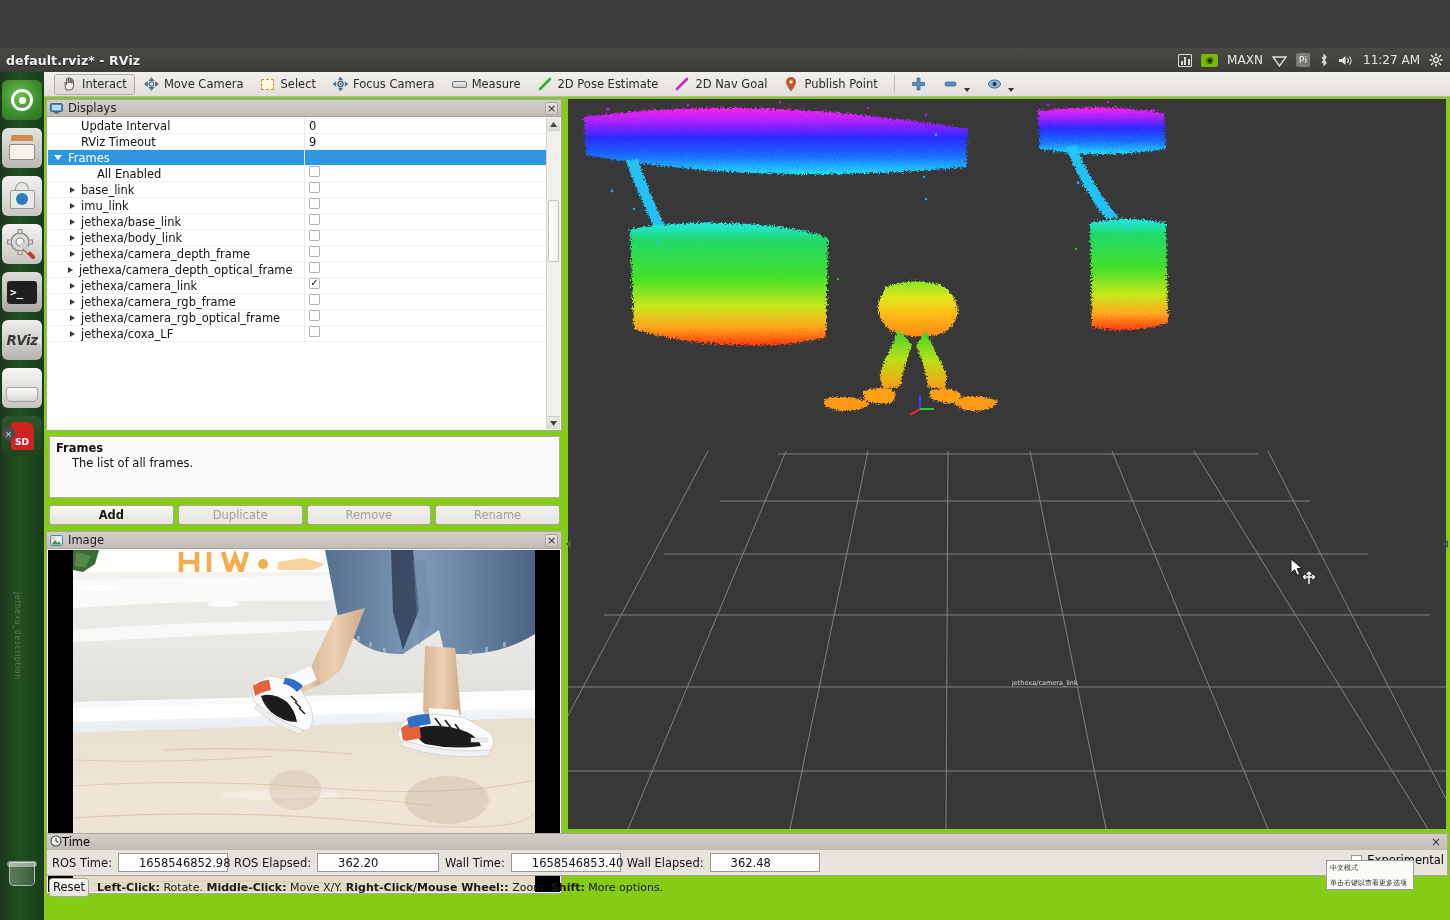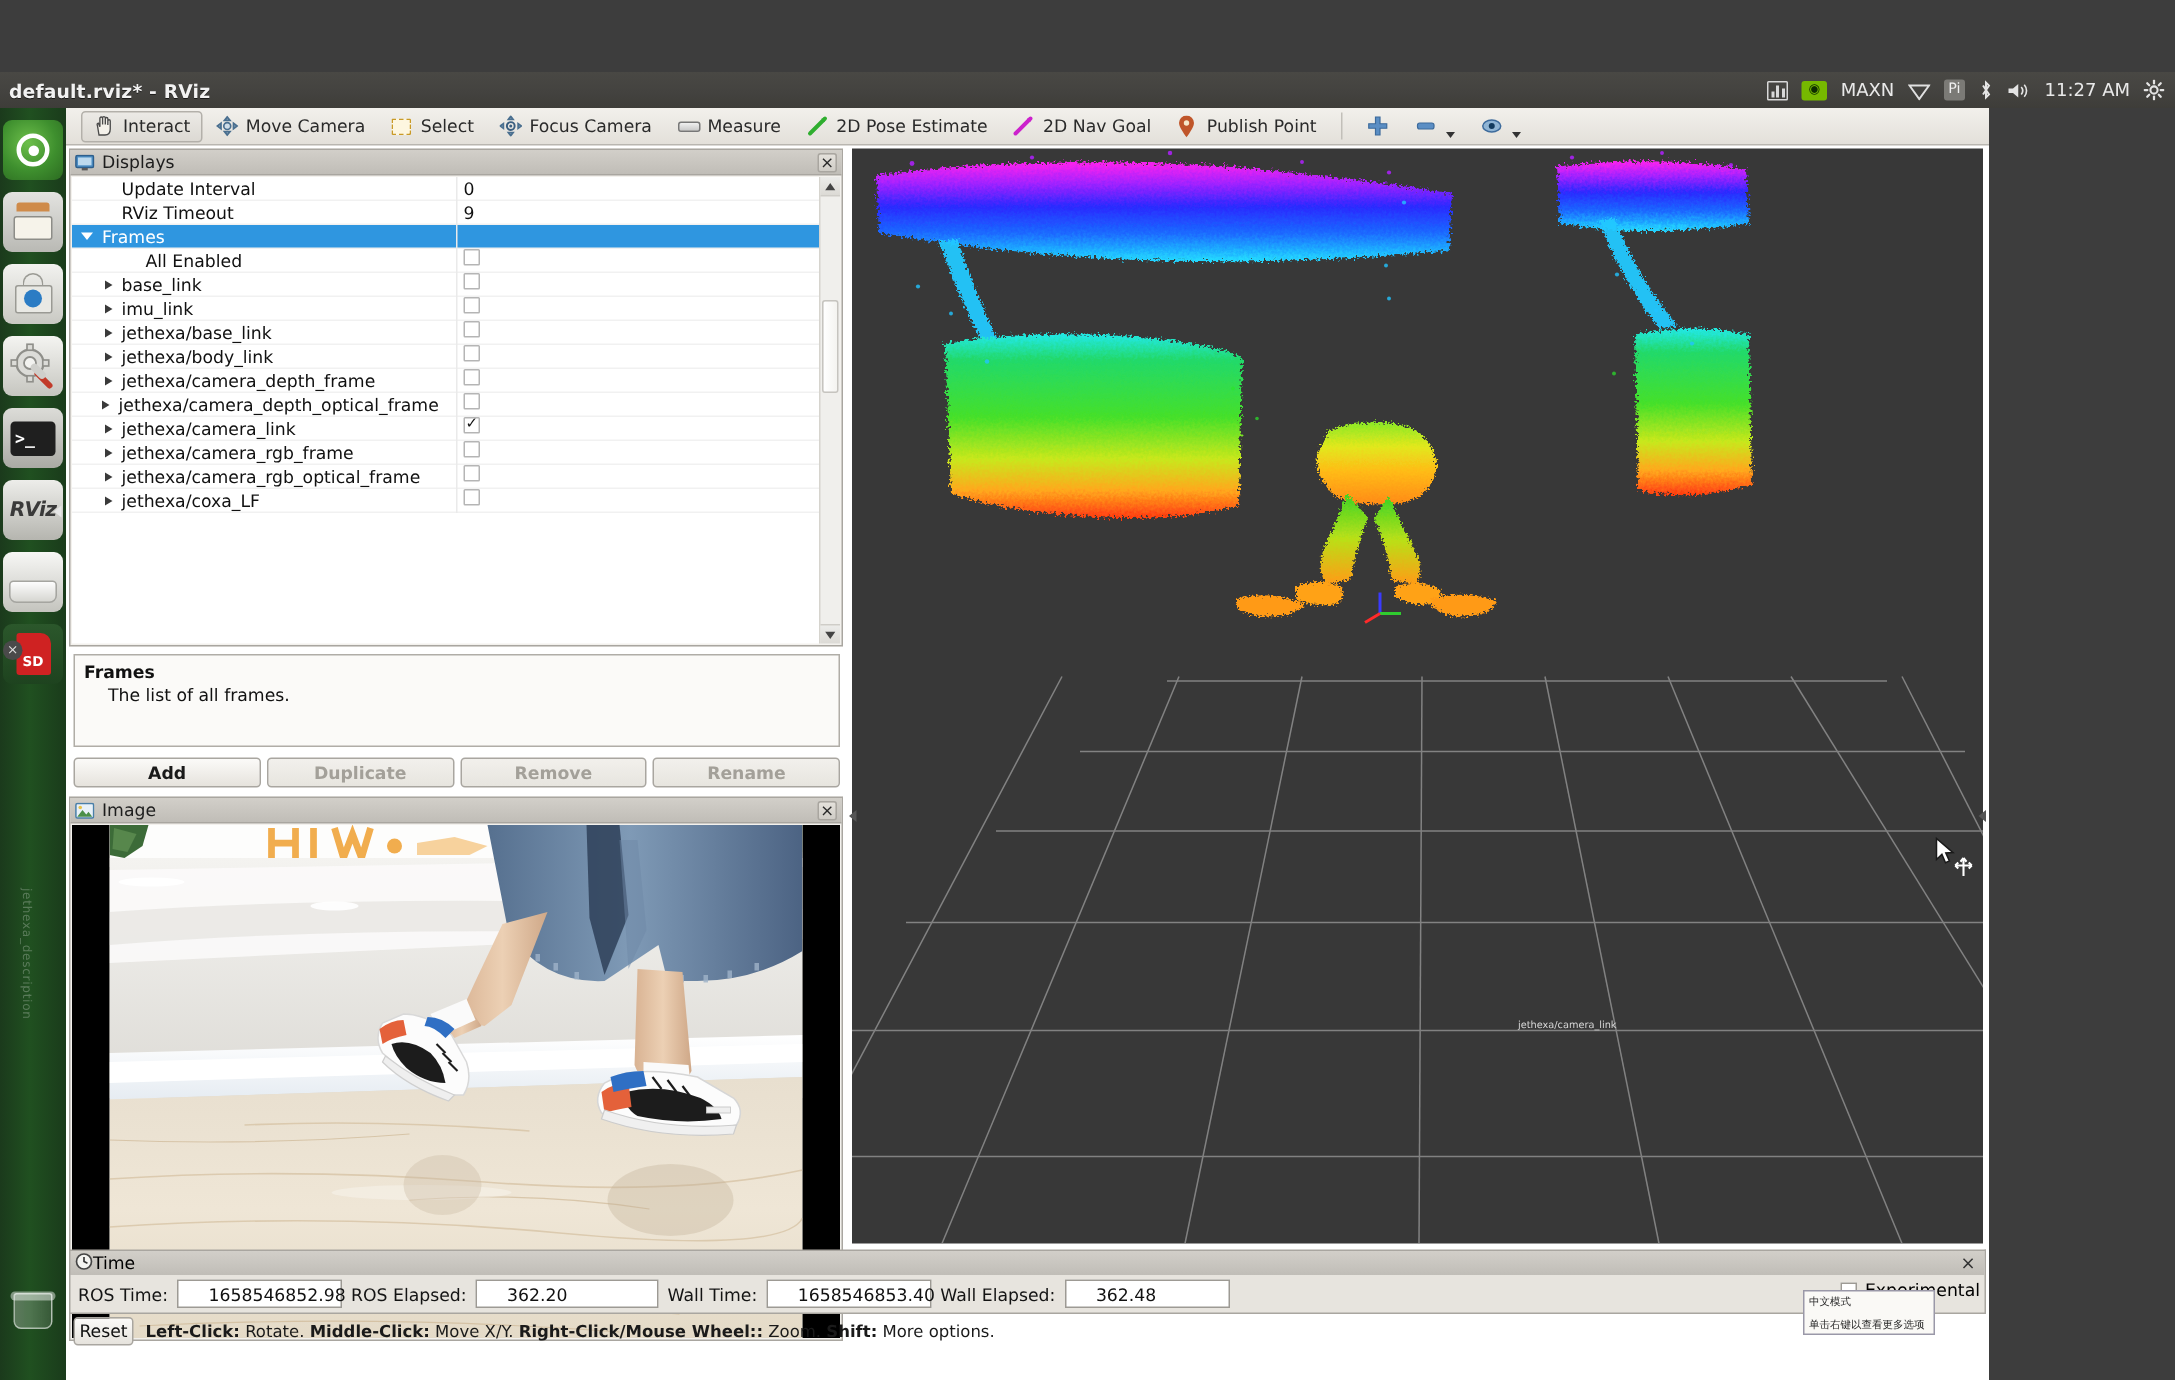--- a/index.html
+++ b/index.html
@@ -107,22 +107,22 @@
     width:0;height:0;border-top:4px solid transparent;border-bottom:4px solid transparent;
     border-right: 5px solid #e6e6e6;
   }
   .lnch-vtext {
     position:absolute; left: 13px; top: 520px; color:#6d8a6d; font-size:8px;
     writing-mode: vertical-rl; opacity:.75; letter-spacing:.5px;
   }
 
   
   .rviz {
-    position:absolute; left:44px; top:72px; width:1282px; height:848px;
-    background:#ffffff;
+    position:absolute; left:44px; top:72px; width:1406px; height:848px;
+    background:#84cc16;
   }
   .rviz-toolbar {
     height: 25px; background: linear-gradient(to bottom, #f2f0ec 0%, #e3e0da 100%);
     border-bottom: 1px solid #b9b6b0; display:flex; align-items:center; padding-left: 10px; gap: 1px;
   }
   .tb-btn {
     display:flex; align-items:center; gap: 5px; height: 21px; padding: 0 7px;
     font-size: 11.5px; color:#2a2a2a; border: 1px solid transparent; border-radius: 2px;
     white-space: nowrap;
   }
@@ -216,21 +216,21 @@
   
   .btn-row {
     position:absolute; left:3px; top:406px; width: 511px; height: 20px;
     display:flex; gap: 4px;
   }
   .dbtn {
     flex:1; font-size: 11.5px; display:flex;align-items:center;justify-content:center;
     background: linear-gradient(to bottom,#fbfaf8,#e6e3dd); border:1px solid #a9a6a0;
     border-radius: 3px; color:#1a1a1a; font-weight: bold;
   }
-  .dbtn.dis { color:#a3a099; background: linear-gradient(to bottom,#f2f0ec,#e7e5df); font-weight:bold;}
+  .dbtn.dis { color:#a3a099; background: linear-gradient(to bottom,#f2f0ec,#e7e5df); font-weight:normal;}
 
   
   #image-panel { position:absolute; left:0; top:432px; width: 516px; height: 363px; }
   .img-area { position:absolute; left:1px; top:18px; right:1px; bottom:1px; background:#000; overflow:hidden; }
   .photo { position:absolute; left: 25px; top:0; width: 462px; height: 344px; overflow:hidden; background:#ece9e2;}
 
   
   .view3d {
     position:absolute; left: 524px; top: 2px; right: 4px; height: 730px;
     background: #383838; overflow: hidden;

